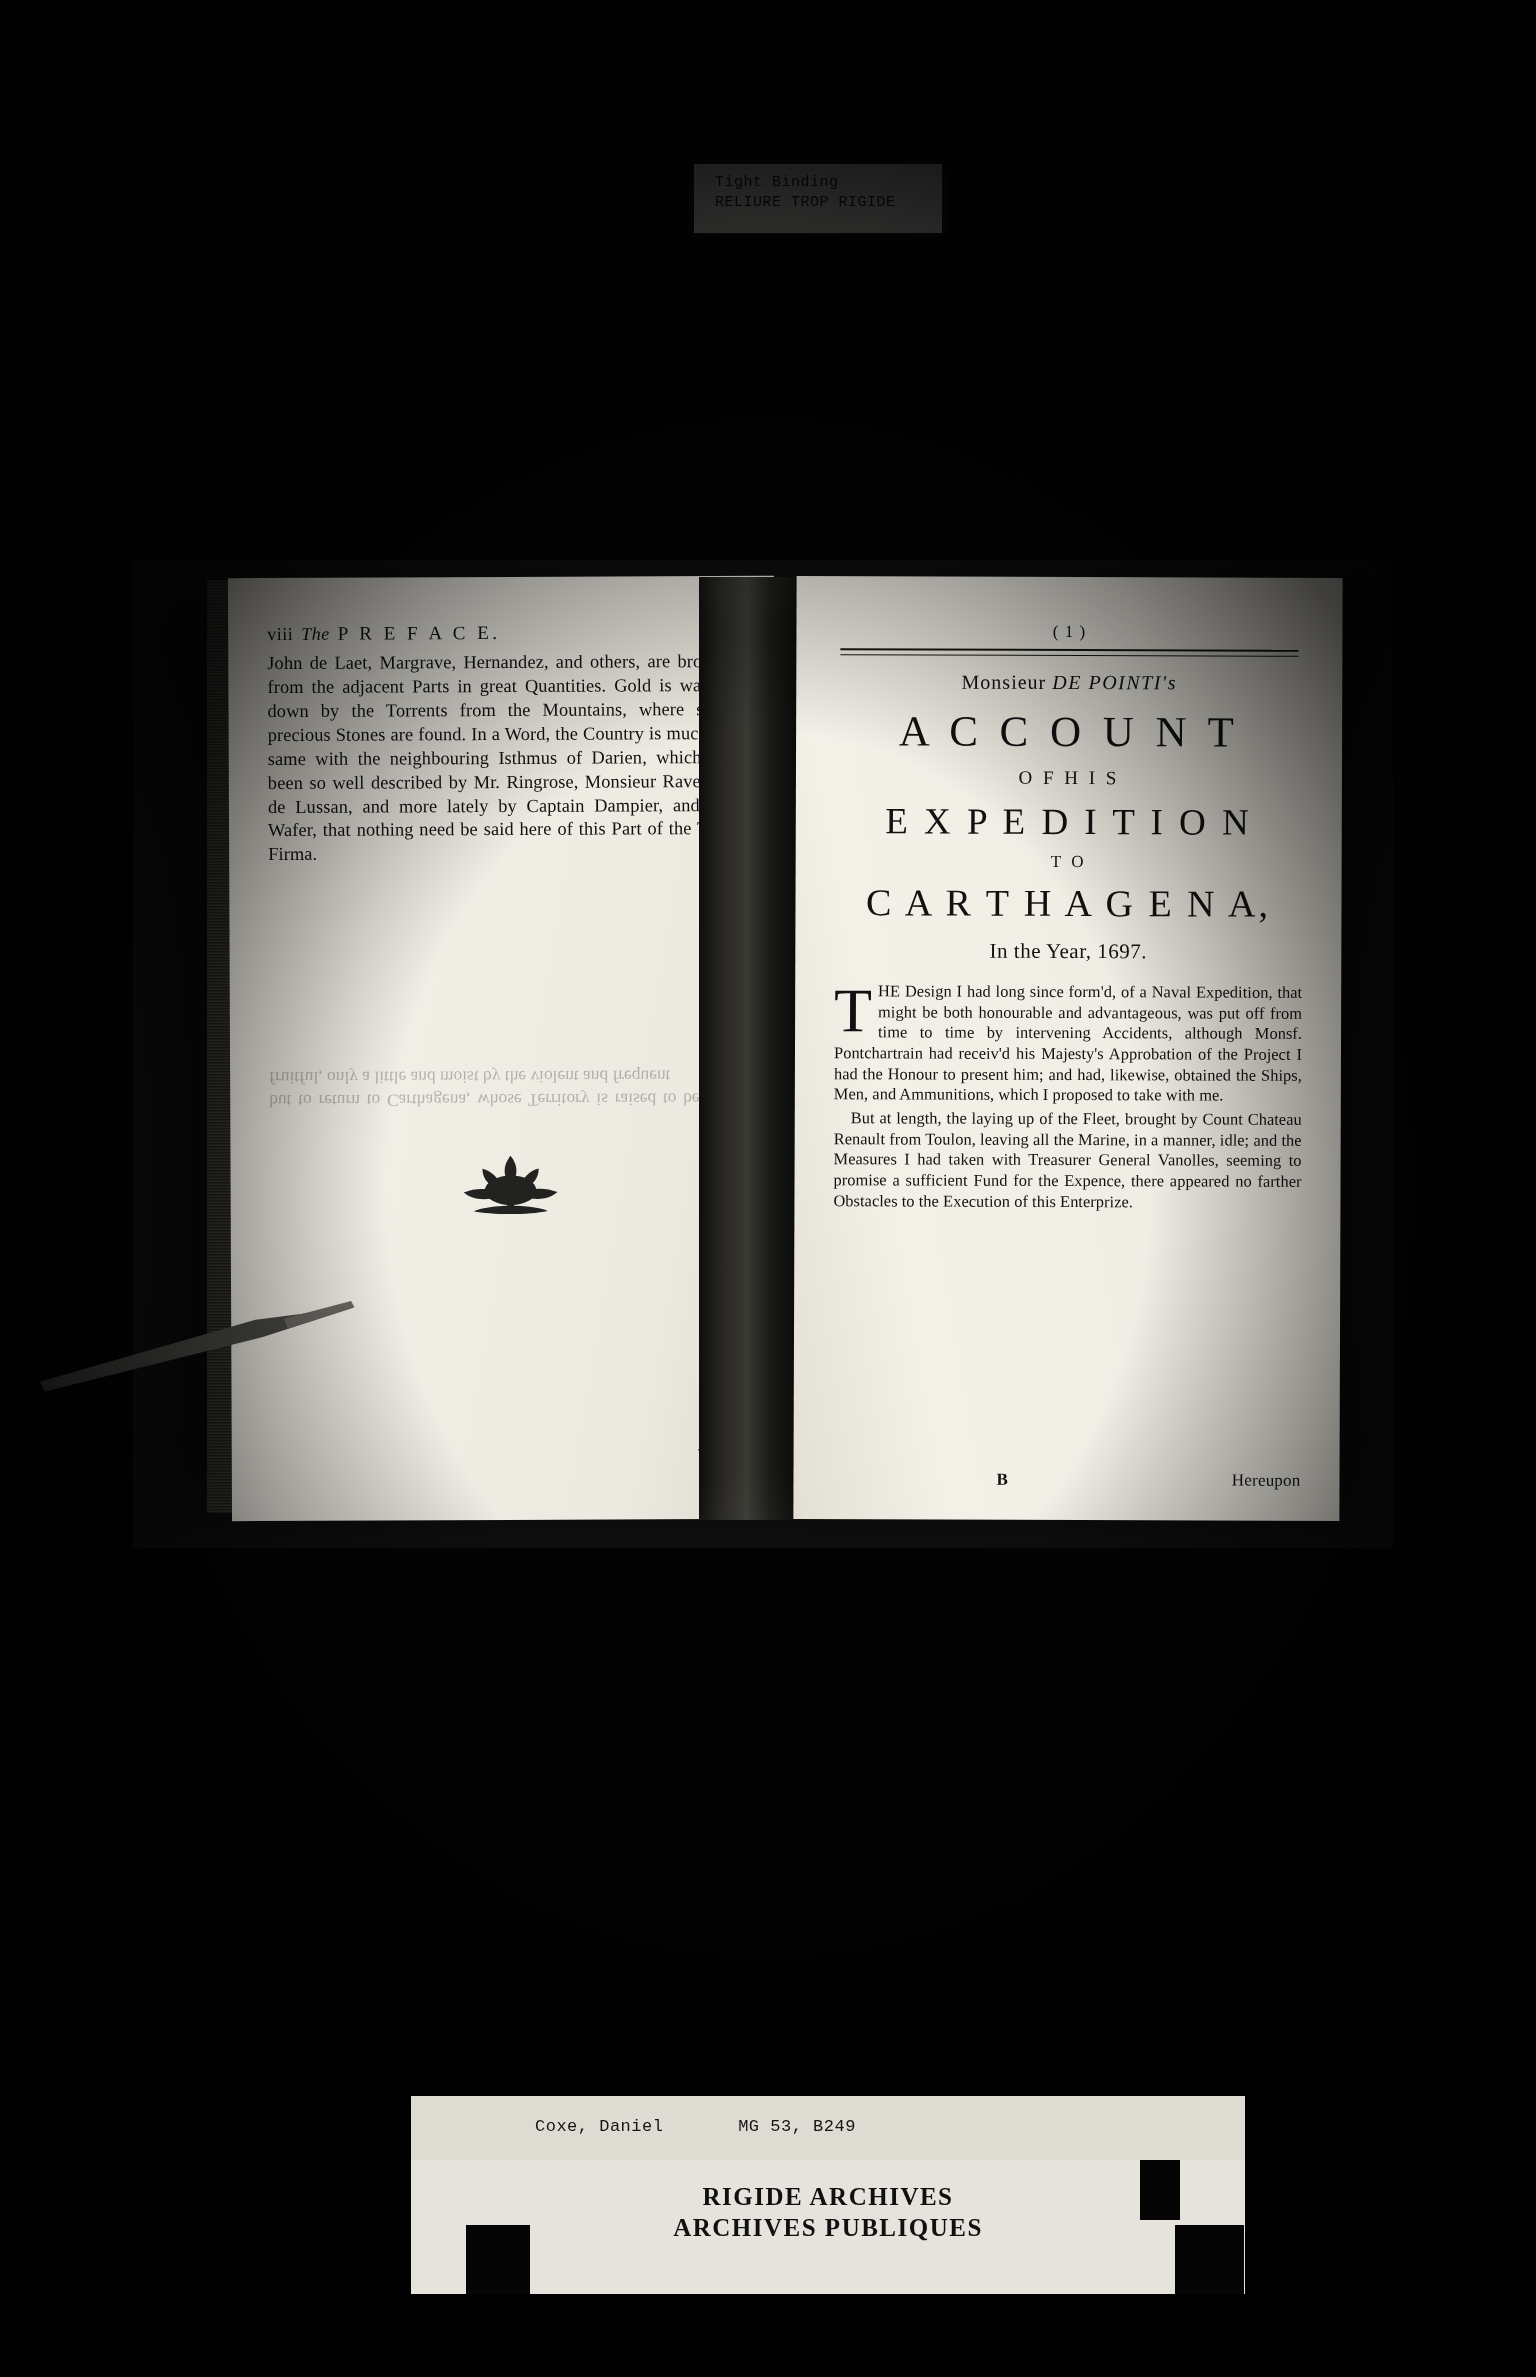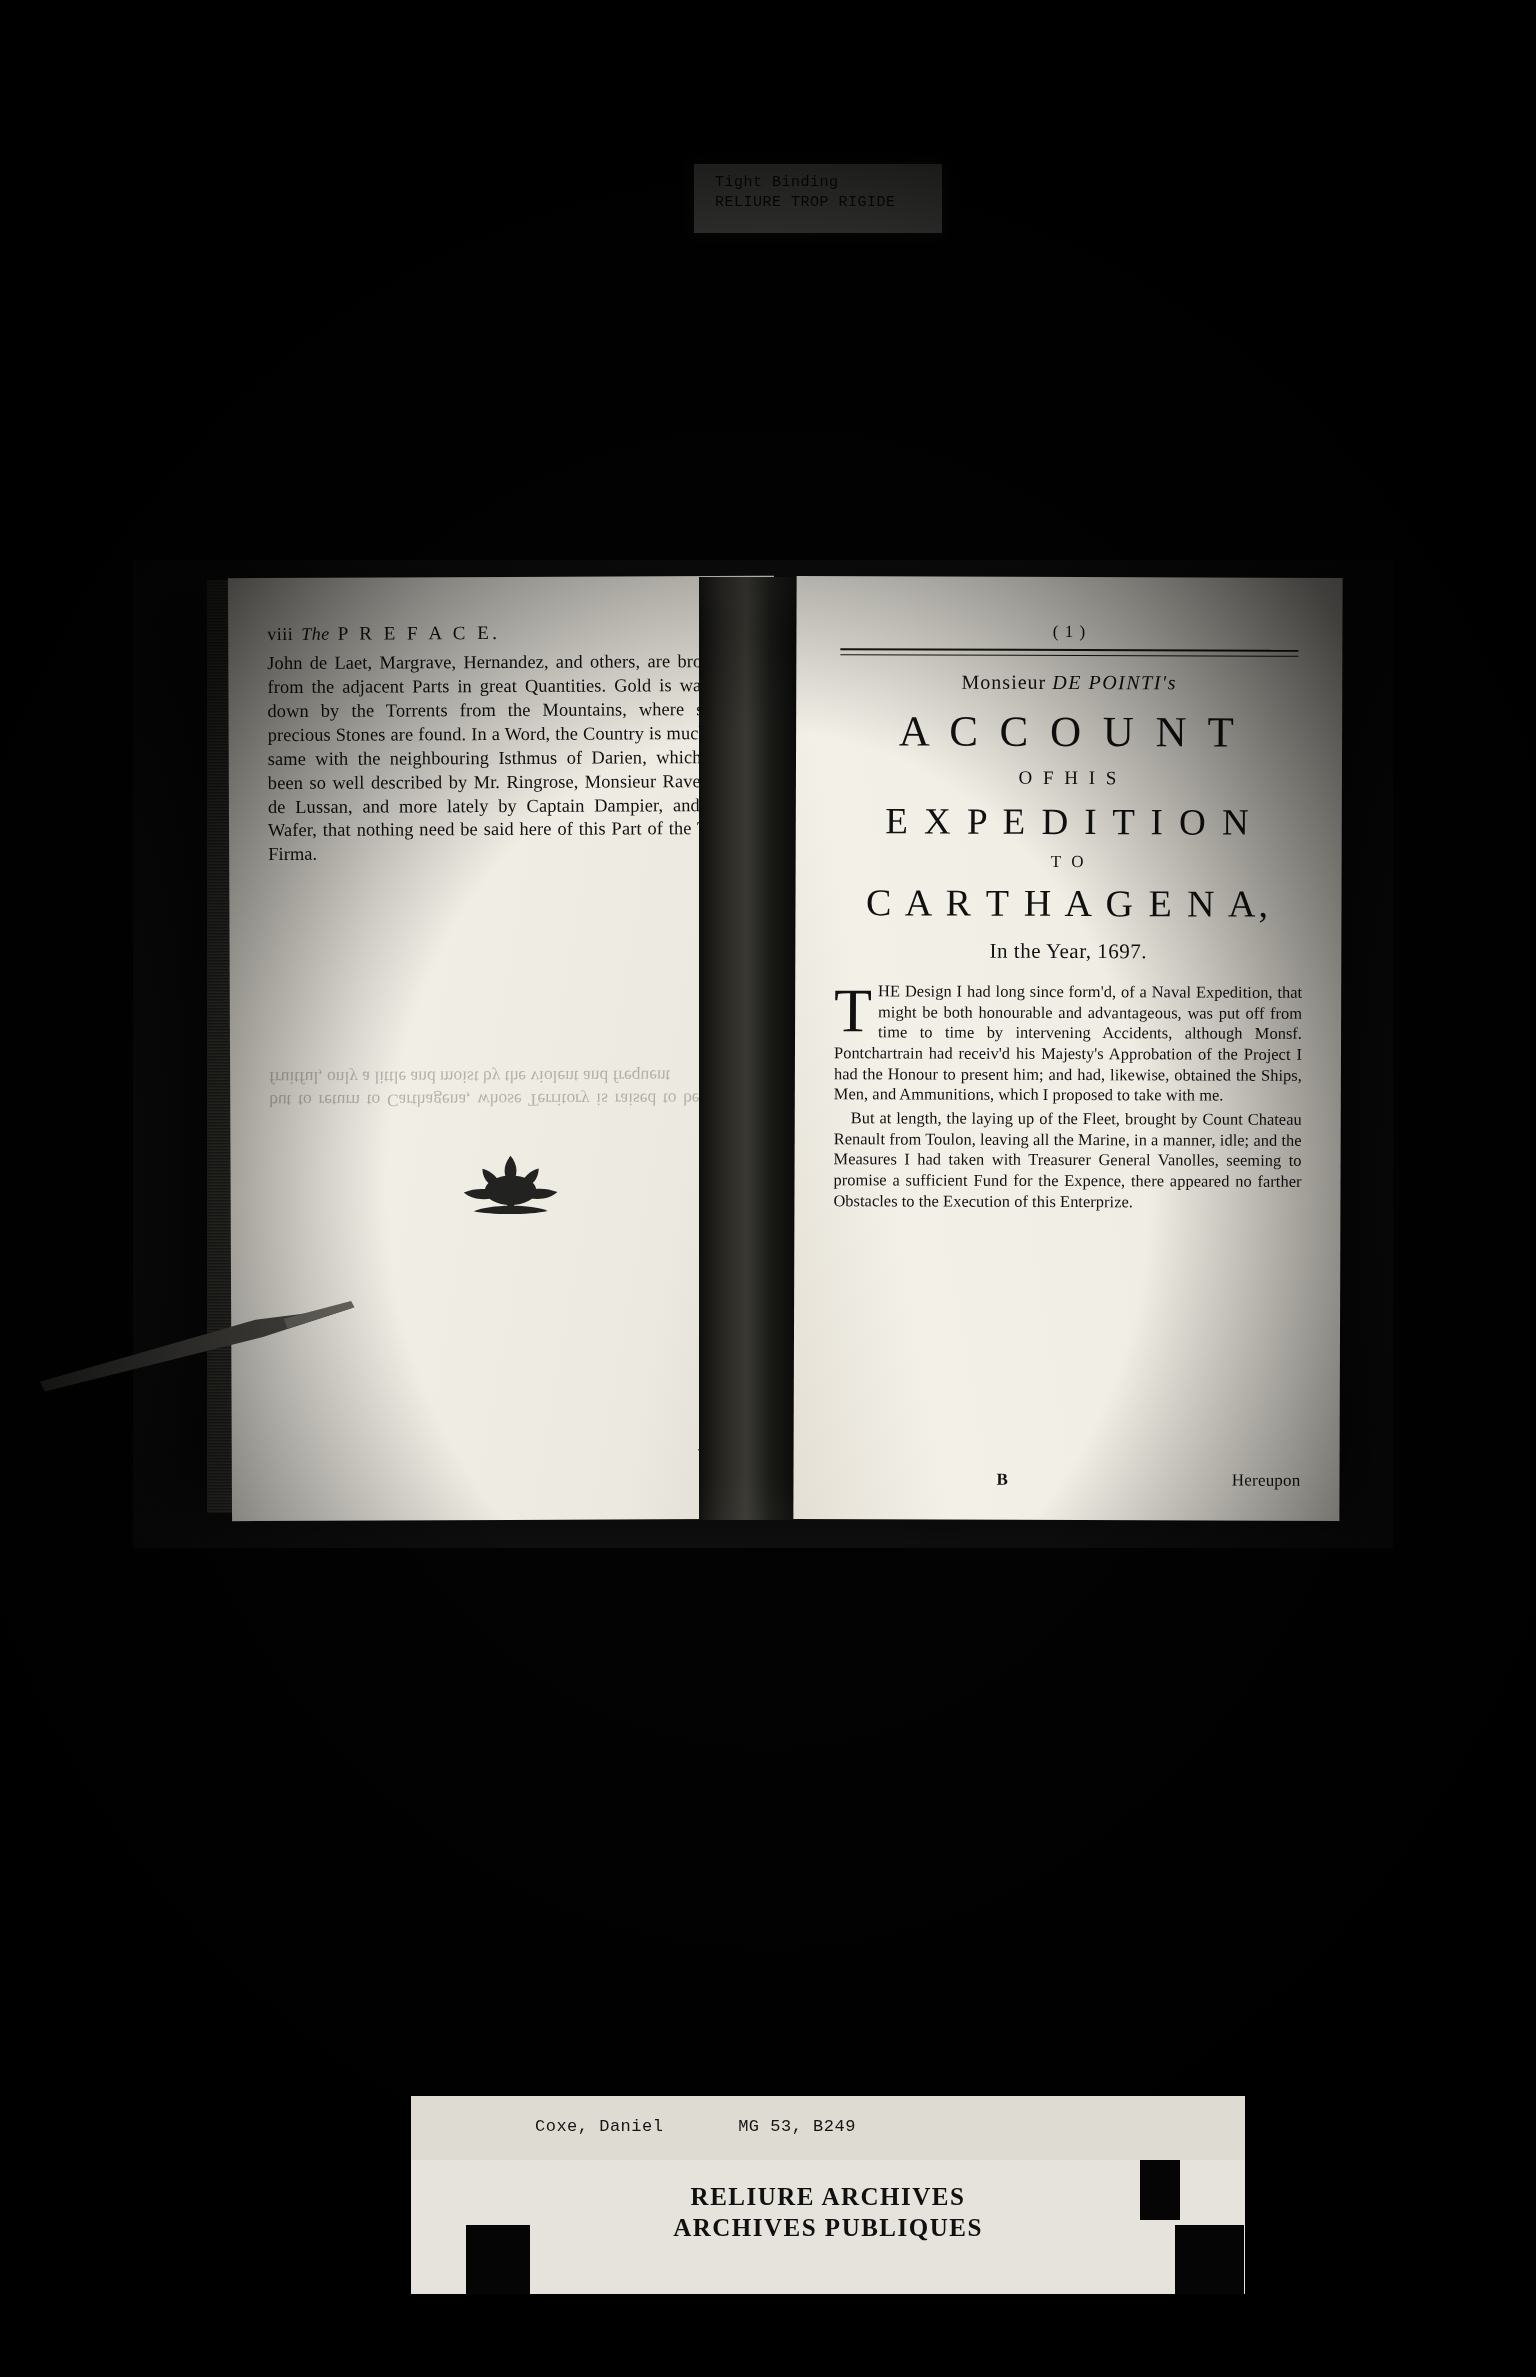--- a/index.html
+++ b/index.html
@@ -292,21 +292,21 @@
   </div>
 
   <div class="vignette"></div>
 
   <div class="archive-card">
     <div class="card-top">
       <span>Coxe, Daniel</span>
       <span class="mg">MG 53, B249</span>
     </div>
     <div class="card-main">
-      <div>RELIURE ARCHIVES</div>
+      <div>RIGIDE ARCHIVES</div>
       <div>ARCHIVES PUBLIQUES</div>
     </div>
     <div class="card-notch"></div>
     <div class="card-notch2"></div>
     <div class="card-notch3"></div>
   </div>
 
 </div>
 
 

